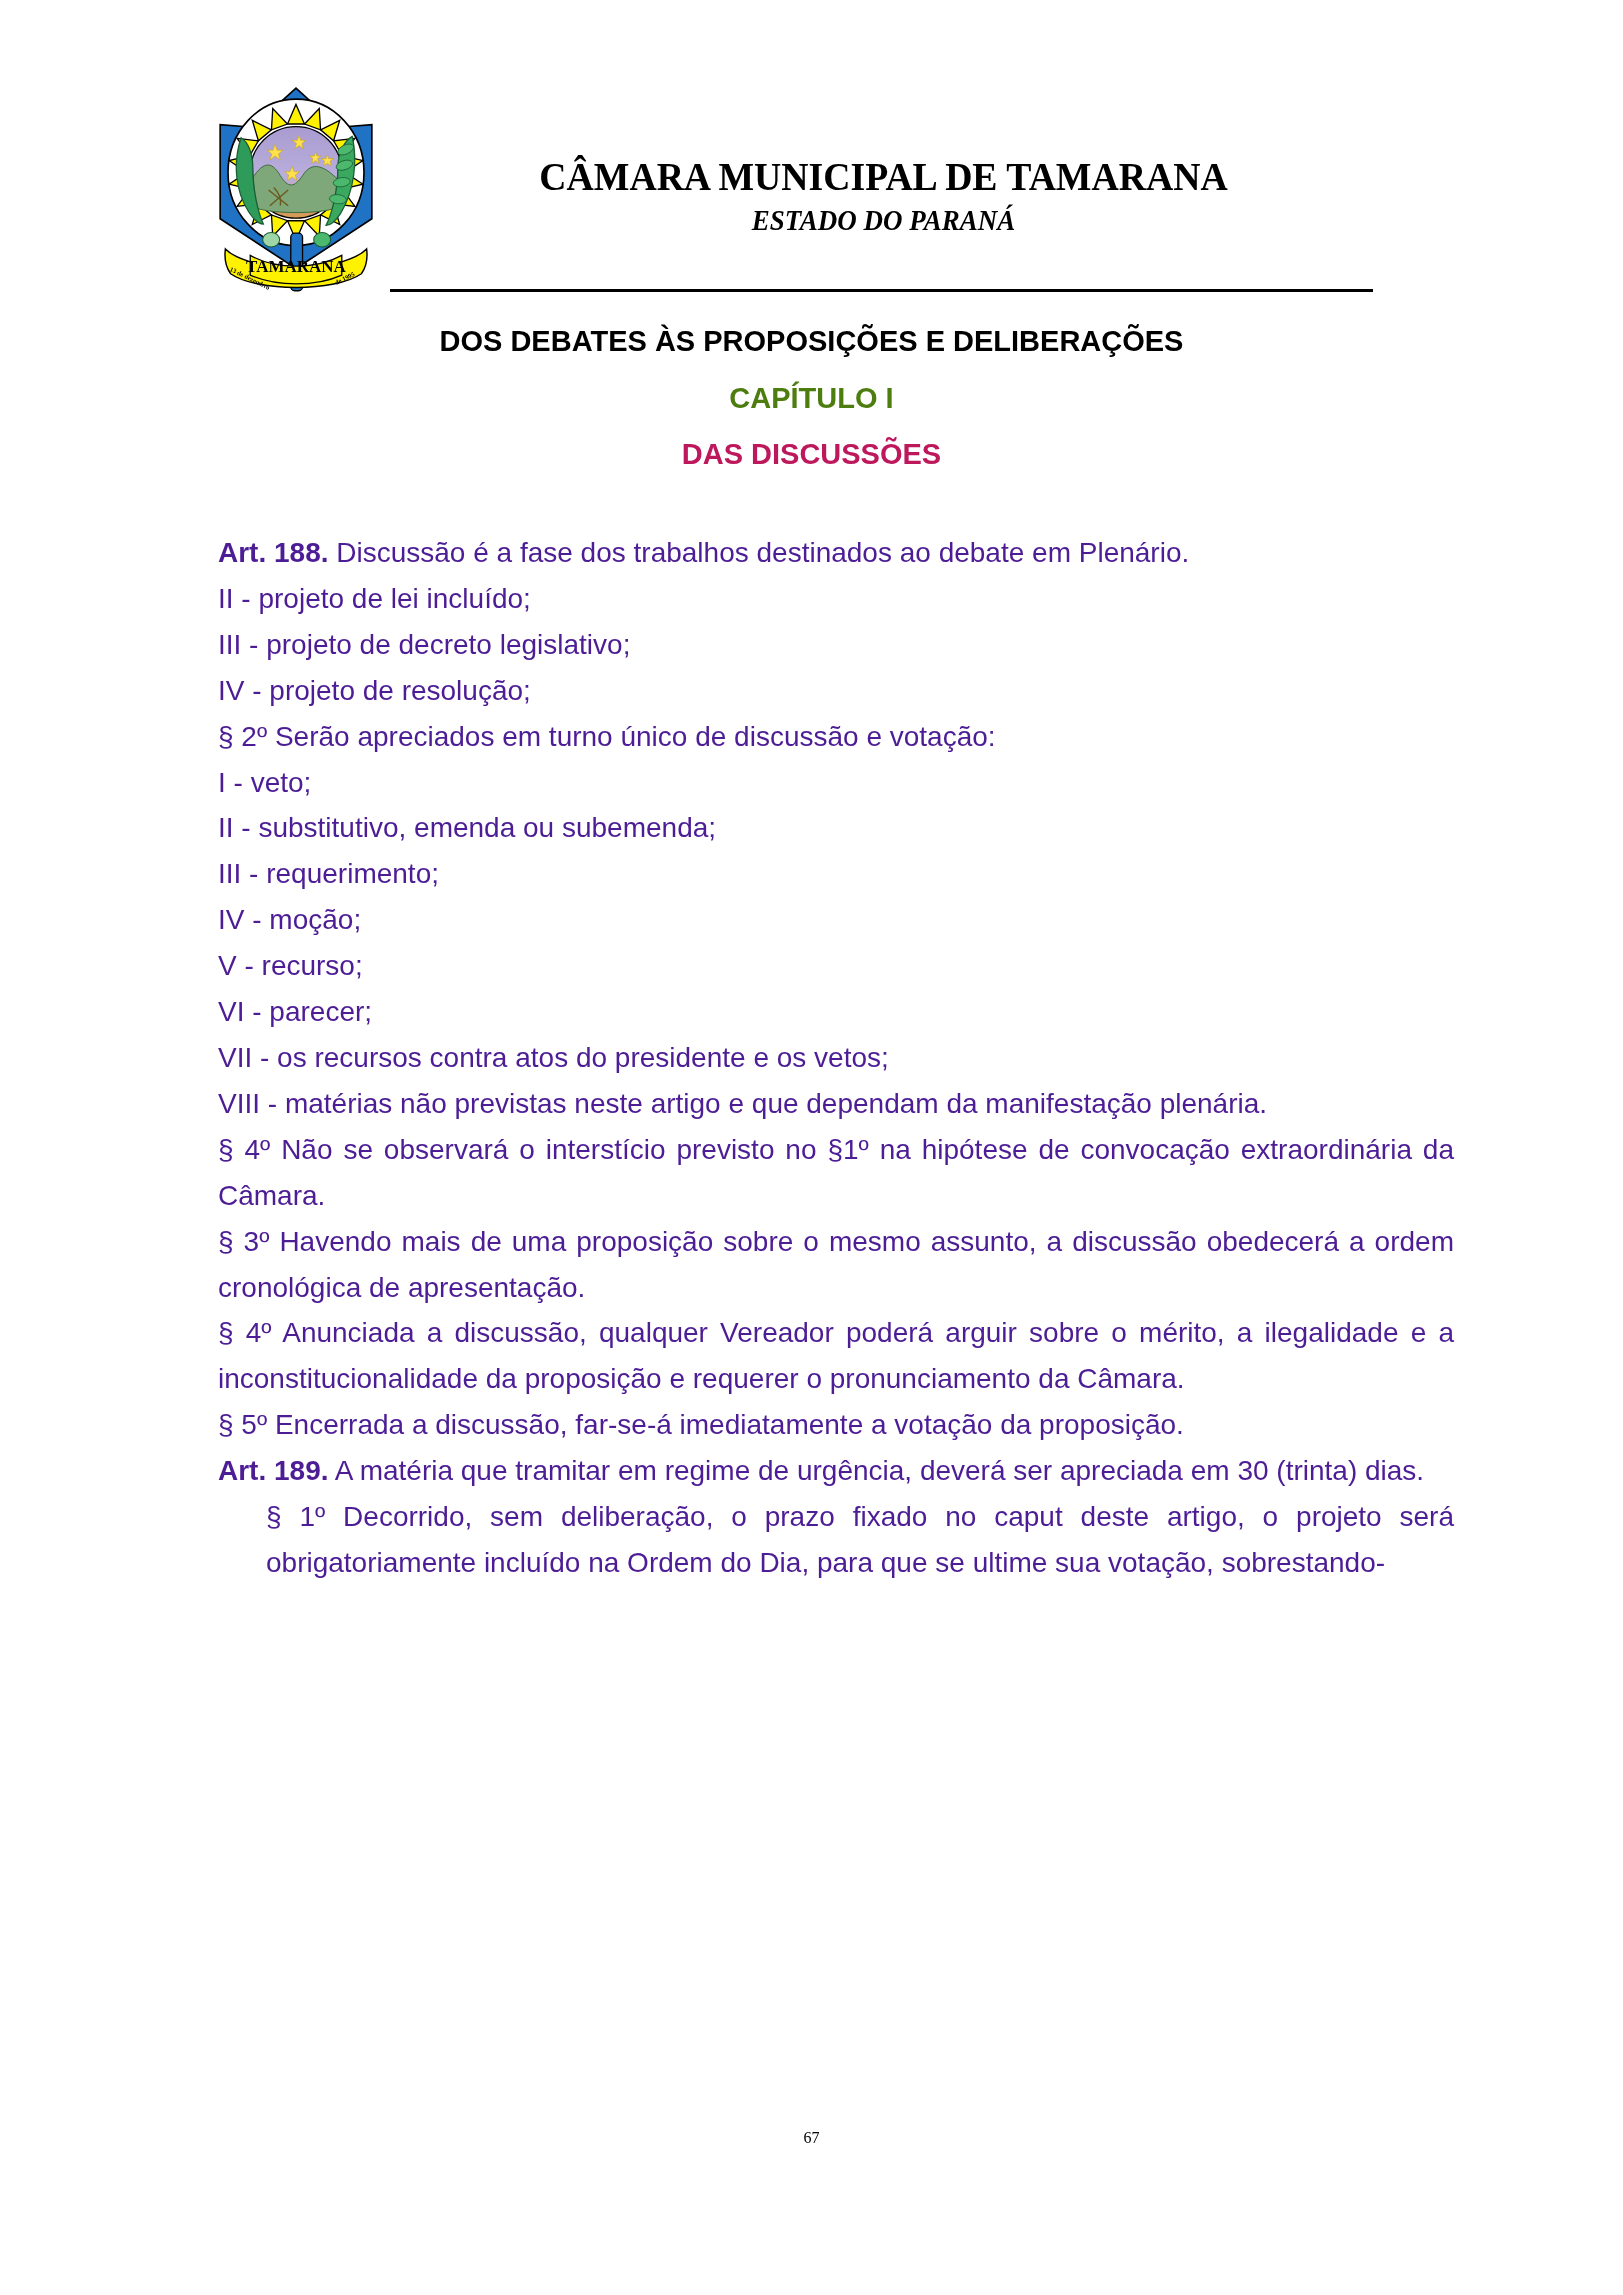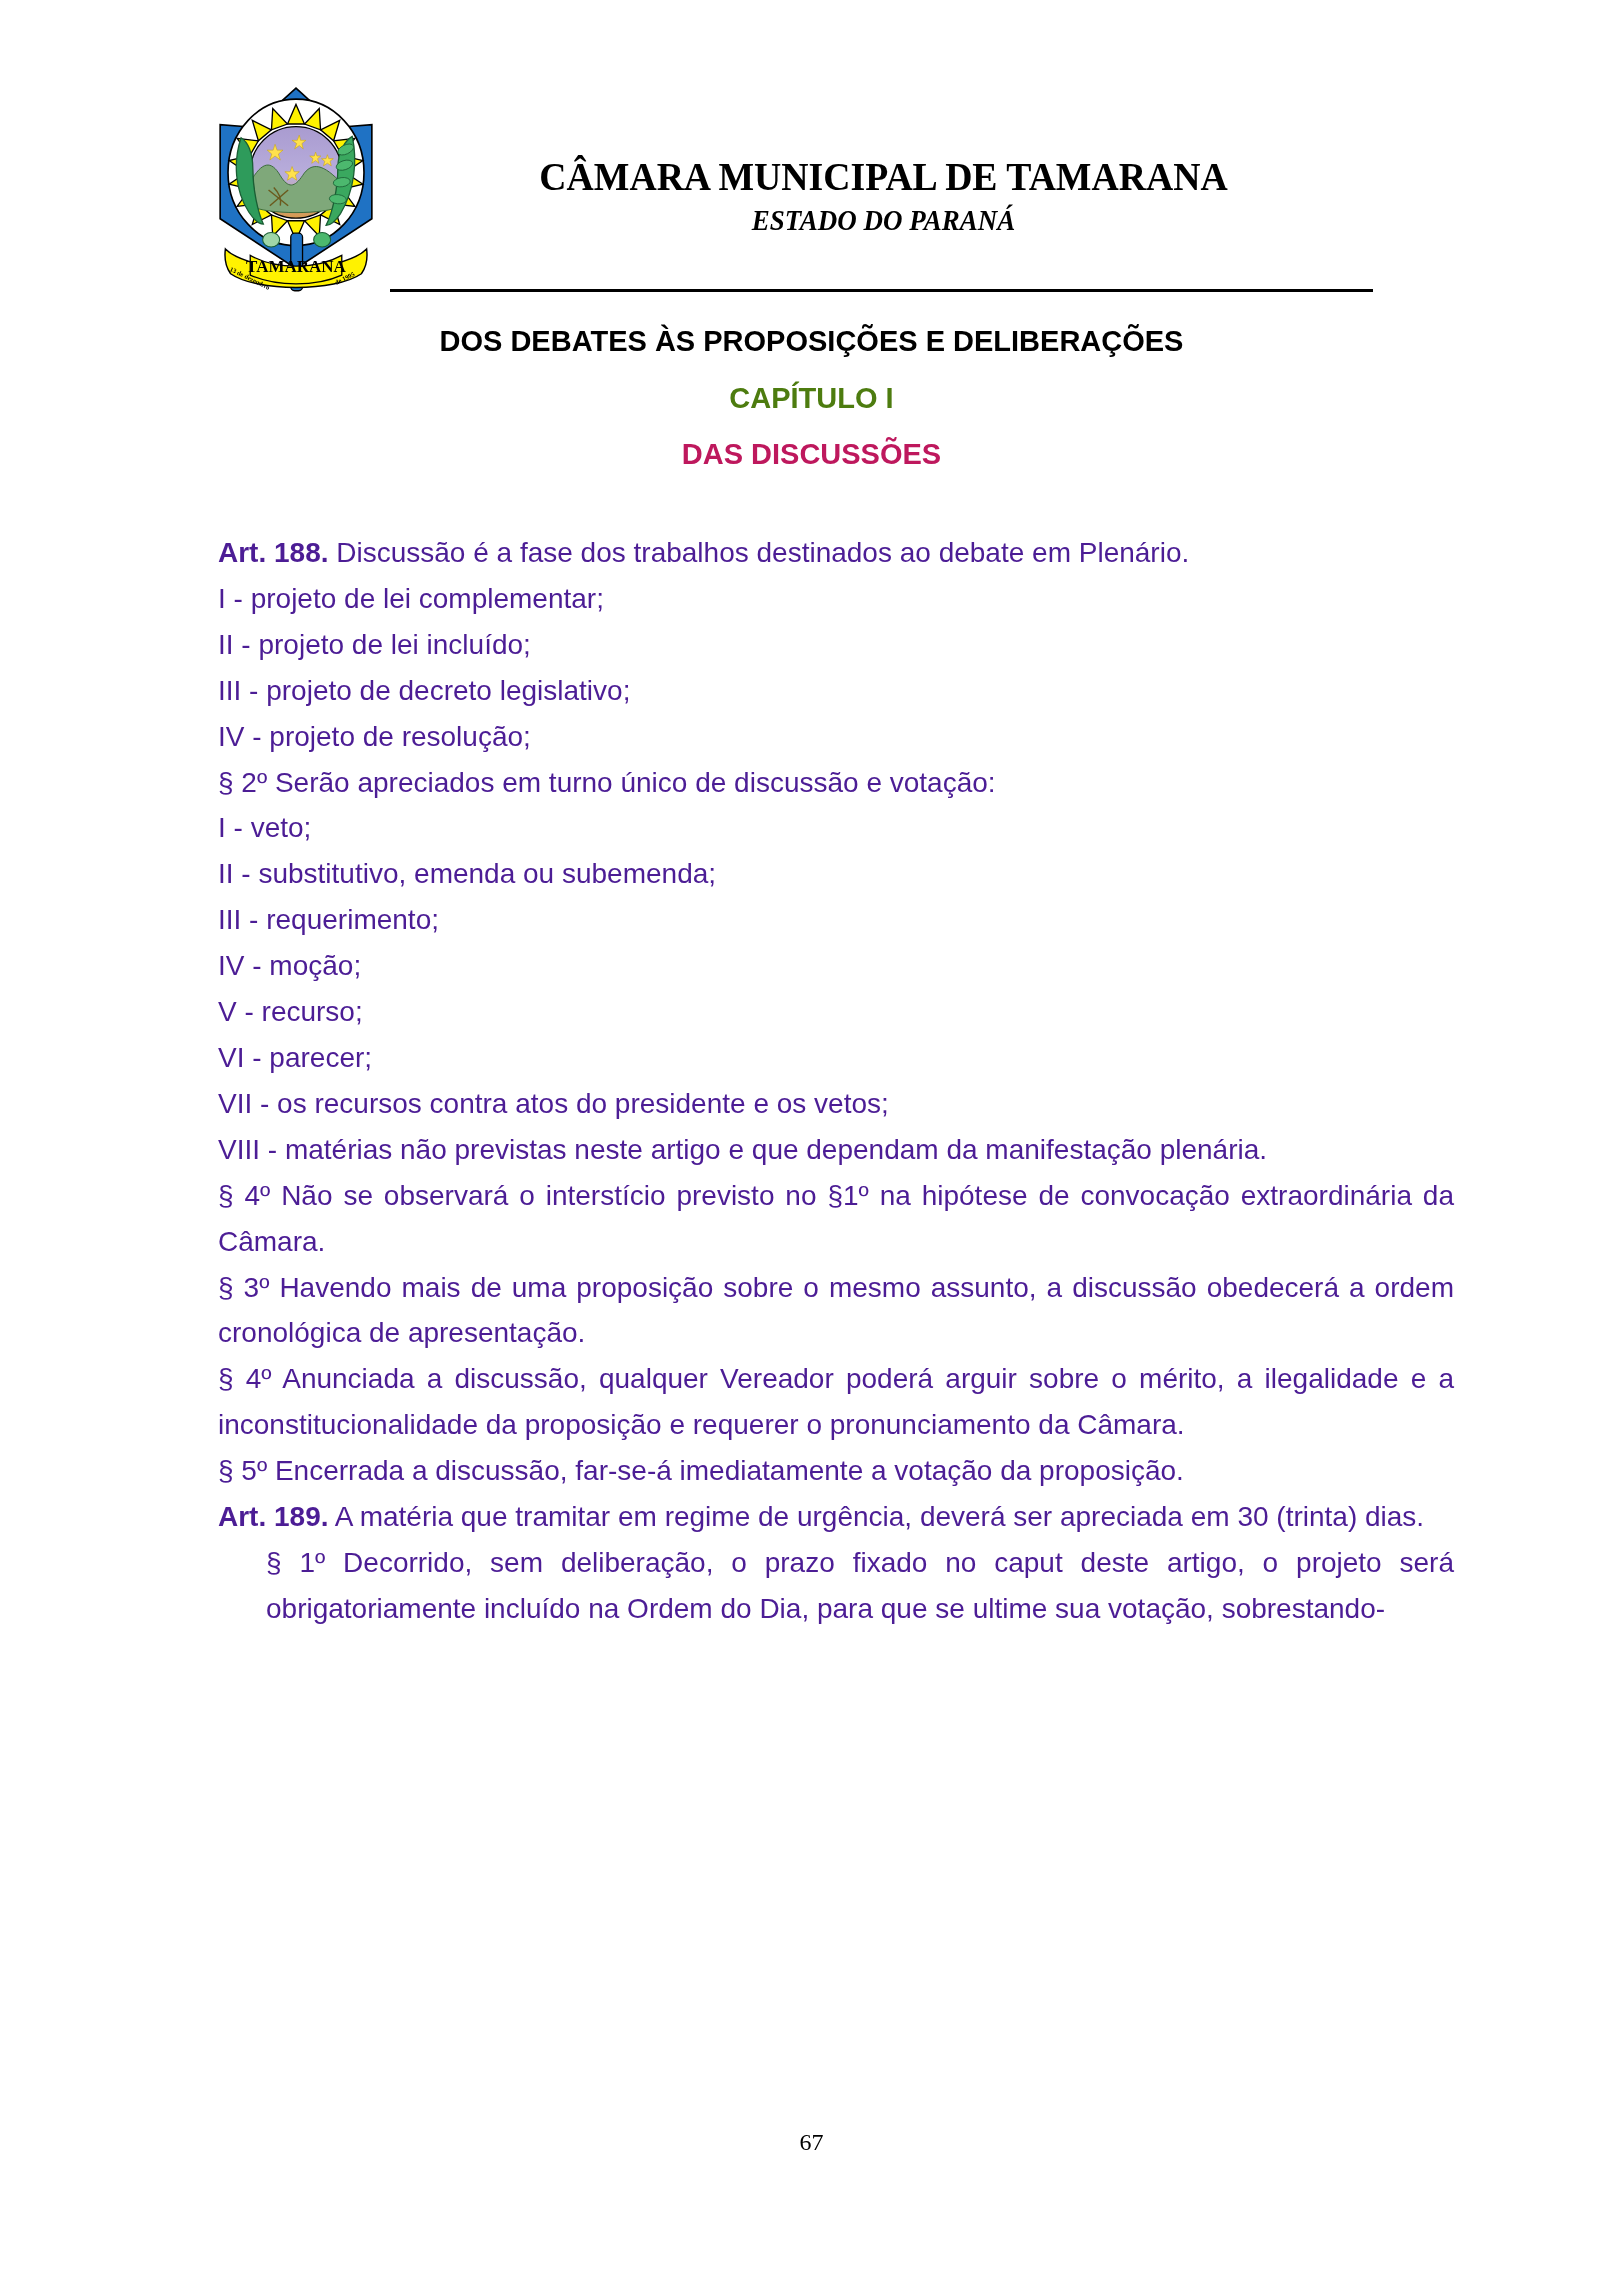--- a/index.html
+++ b/index.html
@@ -126,21 +126,21 @@
   }
 
   
   .page-number {
     position: absolute;
     left: 0;
     top: 2129px;
     width: 1623px;
     text-align: center;
     font-family: "Liberation Serif", serif;
-    font-size: 24px;
+    font-size: 16px;
     color: #000;
   }
 </style>
 </head>
 <body>
 
 <div class="page">
 
   <div class="header">
 
@@ -238,21 +238,20 @@
     <div class="doc-section">DAS DISCUSSÕES</div>
   </div>
 
   <div class="body-text">
 
     <p class="para">
       <b>Art. 188.</b><span> Discussão é a fase dos trabalhos destinados ao debate em Plenário.</span>
     </p>
 
 
-    <p class="para">I - projeto de lei complementar;</p>
     <p class="para">II - projeto de lei incluído;</p>
     <p class="para">III - projeto de decreto legislativo;</p>
     <p class="para">IV - projeto de resolução;</p>
 
     <p class="para">§ 2º Serão apreciados em turno único de discussão e votação:</p>
 
     <p class="para">I - veto;</p>
     <p class="para">II - substitutivo, emenda ou subemenda;</p>
     <p class="para">III - requerimento;</p>
     <p class="para">IV - moção;</p>

